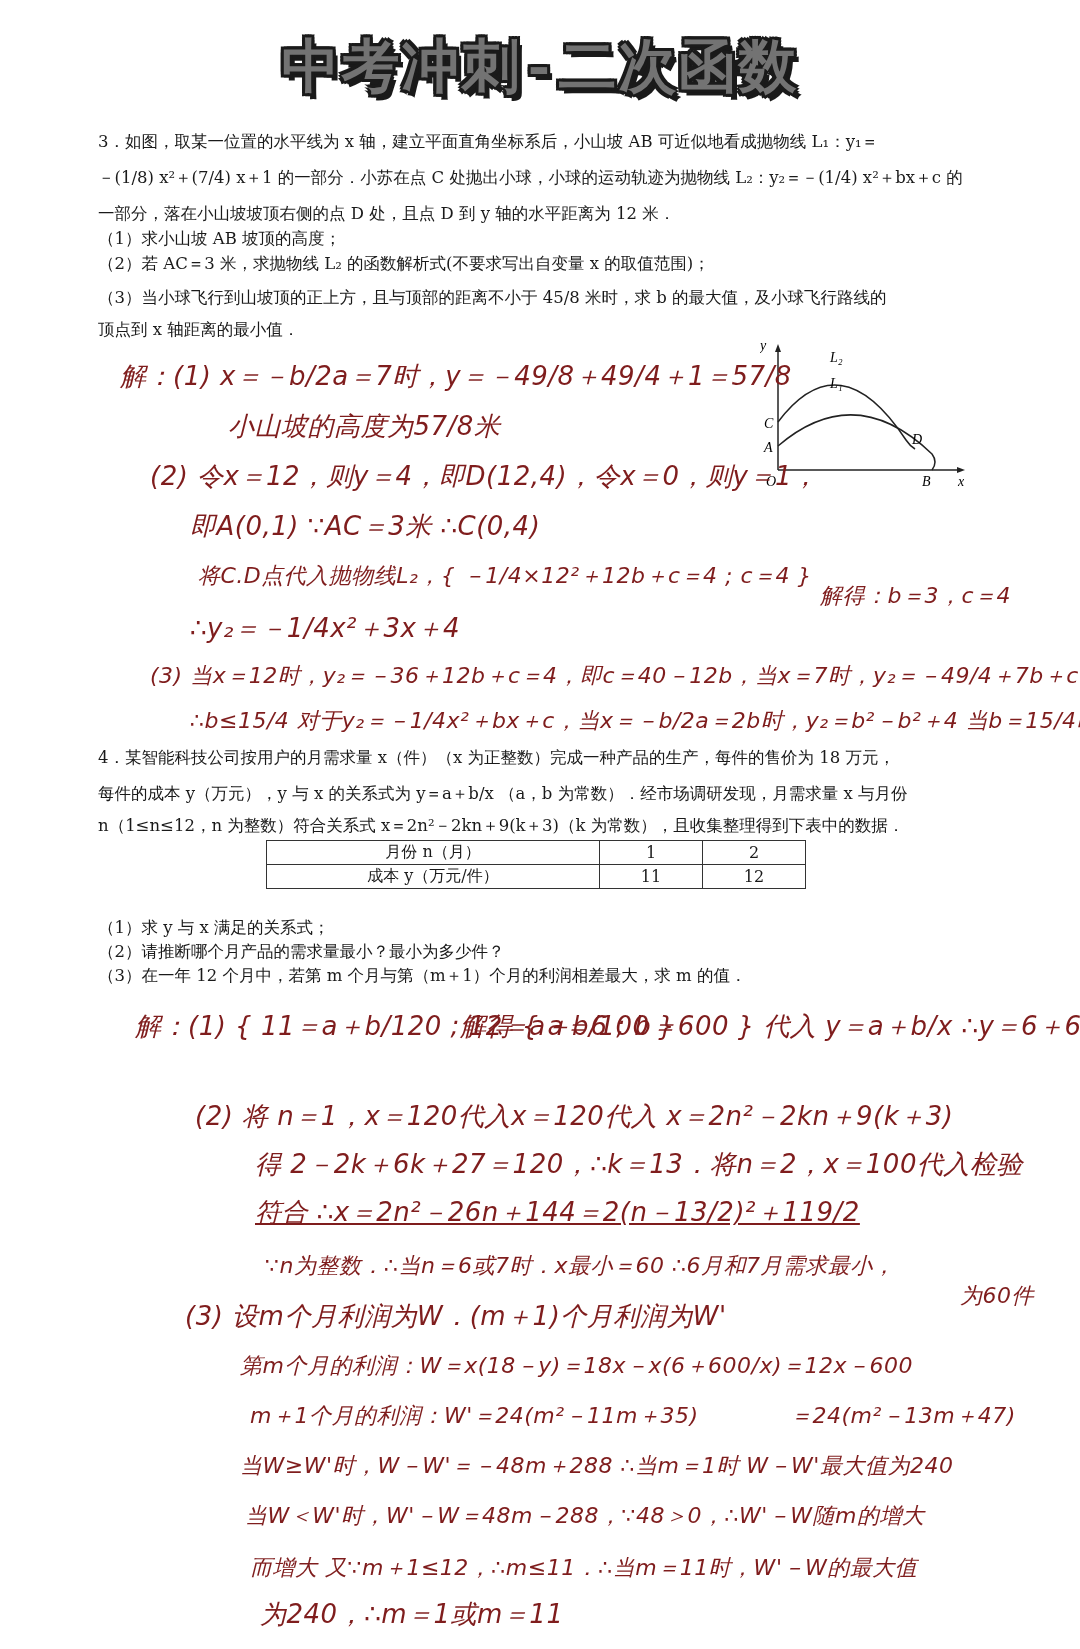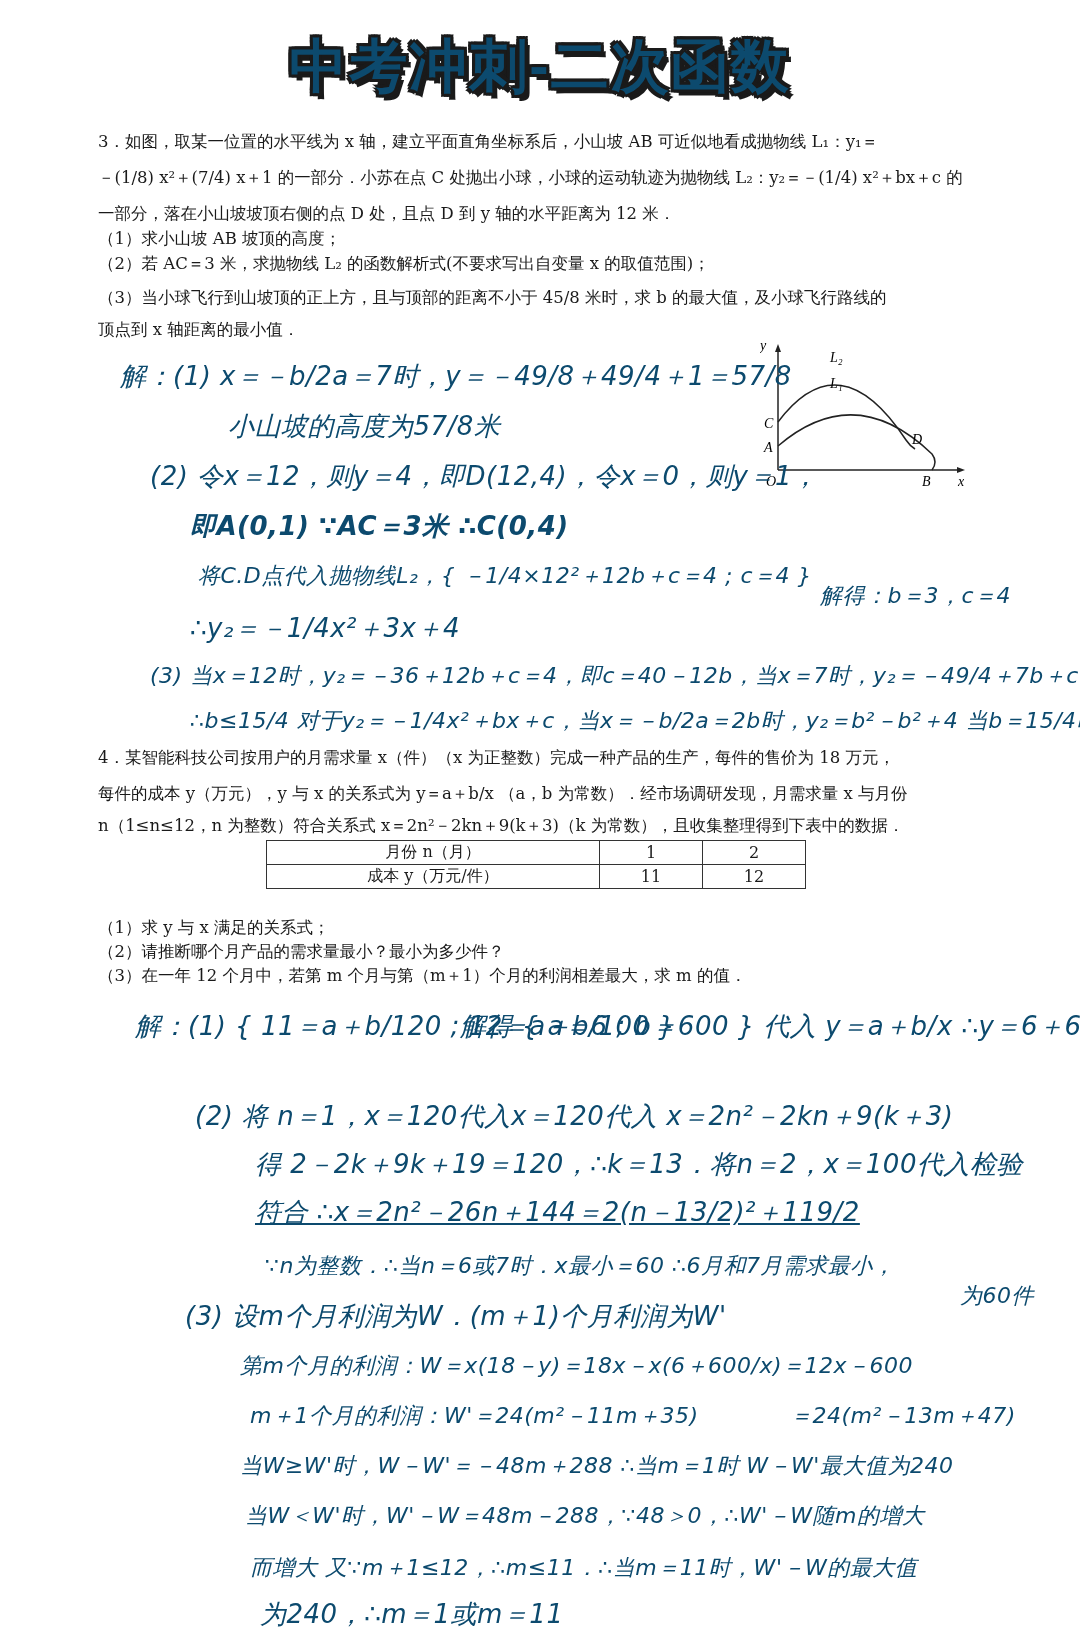--- a/index.html
+++ b/index.html
@@ -1,25 +1,25 @@
 <!DOCTYPE html>
 <html><head>
 <meta charset="utf-8">
 <style>
   html, body { margin: 0; padding: 0; background: #ffffff; }
   body { width: 1080px; height: 1649px; position: relative; overflow: hidden;
          font-family: "DejaVu Serif", "Liberation Serif", serif; color: #1a1a1a; }
   .title-bar { position: absolute; top: 28px; left: 0; width: 1080px; text-align: center; }
-  .title { display: inline-block; font-family: Liberation Sans, sans-serif;
-           font-weight: bold; font-size: 58px; letter-spacing: 2px; color: #0c4a6e;
+  .title { display: inline-block; font-family: Liberation Mono, monospace;
+           font-weight: bold; font-size: 58px; letter-spacing: 2px; color: #737373;
            text-shadow: -3px -3px 0 #1a1a1a, 3px -3px 0 #1a1a1a, -3px 3px 0 #1a1a1a, 3px 3px 0 #1a1a1a,
                         0 -3px 0 #1a1a1a, 0 3px 0 #1a1a1a, -3px 0 0 #1a1a1a, 3px 0 0 #1a1a1a, 5px 6px 0 #1a1a1a; }
   .print { position: absolute; font-size: 16.5px; line-height: 20px; white-space: nowrap; }
   .hand { position: absolute; font-family: "DejaVu Sans", "Liberation Sans", sans-serif;
-          color: #0c4a6e; font-size: 26px; line-height: 32px; white-space: nowrap;
+          color: #7f1d1d; font-size: 26px; line-height: 32px; white-space: nowrap;
           font-style: italic; letter-spacing: 0.5px; }
   .hand.small { font-size: 22px; }
   table.data { position: absolute; left: 266px; top: 840px; border-collapse: collapse;
                font-size: 16px; padding-left: 17px; }
   table.data td { border: 1.5px solid #333; height: 23px; padding: 0 6px; text-align: center; }
   table.data td.h { width: 320px; }
   table.data td.v { width: 90px; }
   .graph { position: absolute; left: 760px; top: 340px; }
 </style>
 </head>
@@ -51,21 +51,21 @@
   <text x="4" y="88" font-size="14" font-style="italic" font-family="Liberation Serif, serif">C</text>
   <text x="152" y="104" font-size="14" font-style="italic" font-family="Liberation Serif, serif">D</text>
   <text x="162" y="146" font-size="14" font-style="italic" font-family="Liberation Serif, serif">B</text>
   <text x="70" y="48" font-size="14" font-style="italic" font-family="Liberation Serif, serif">L₁</text>
   <text x="70" y="22" font-size="14" font-style="italic" font-family="Liberation Serif, serif">L₂</text>
 </svg>
 
 <div class="hand" style="left:120px;top:360px;">解：(1) x＝－b/2a＝7时，y＝－49/8＋49/4＋1＝57/8</div>
 <div class="hand" style="left:228px;top:410px;">小山坡的高度为57/8米</div>
 <div class="hand" style="left:150px;top:460px;">(2) 令x＝12，则y＝4，即D(12,4)，令x＝0，则y＝1，</div>
-<div class="hand" style="left:190px;top:510px;font-weight:bold;">即A(0,1) ∵AC＝3米 ∴C(0,4)</div>
+<div class="hand" style="left:190px;top:510px;">即A(0,1) ∵AC＝3米 ∴C(0,4)</div>
 <div class="hand small" style="left:198px;top:560px;">将C.D点代入抛物线L₂，{ －1/4×12²＋12b＋c＝4 ; c＝4 }</div>
 <div class="hand small" style="left:820px;top:580px;">解得：b＝3，c＝4</div>
 <div class="hand" style="left:190px;top:612px;">∴y₂＝－1/4x²＋3x＋4</div>
 <div class="hand small" style="left:150px;top:660px;">(3) 当x＝12时，y₂＝－36＋12b＋c＝4，即c＝40－12b，当x＝7时，y₂＝－49/4＋7b＋c≥15/8</div>
 <div class="hand small" style="left:190px;top:705px;">∴b≤15/4  对于y₂＝－1/4x²＋bx＋c，当x＝－b/2a＝2b时，y₂＝b²－b²＋4 当b＝15/4时，y最小＝145/16</div>
 
 <div class="print" style="left:98px;top:748px;">4．某智能科技公司按用户的月需求量 x（件）（x 为正整数）完成一种产品的生产，每件的售价为 18 万元，</div>
 <div class="print" style="left:98px;top:784px;">每件的成本 y（万元），y 与 x 的关系式为 y＝a＋b/x （a，b 为常数）．经市场调研发现，月需求量 x 与月份</div>
 <div class="print" style="left:98px;top:816px;">n（1≤n≤12，n 为整数）符合关系式 x＝2n²－2kn＋9(k＋3)（k 为常数），且收集整理得到下表中的数据．</div>
 
@@ -84,21 +84,21 @@
 </tbody>
   </table>
 
 <div class="print" style="left:98px;top:918px;">（1）求 y 与 x 满足的关系式；</div>
 <div class="print" style="left:98px;top:942px;">（2）请推断哪个月产品的需求量最小？最小为多少件？</div>
 <div class="print" style="left:98px;top:966px;">（3）在一年 12 个月中，若第 m 个月与第（m＋1）个月的利润相差最大，求 m 的值．</div>
 
 <div class="hand" style="left:135px;top:1010px;">解：(1) { 11＝a＋b/120 ; 12＝a＋b/100 }</div>
 <div class="hand" style="left:460px;top:1010px;">解得 { a＝6 ; b＝600 } 代入 y＝a＋b/x ∴y＝6＋600/x</div>
 <div class="hand" style="left:195px;top:1100px;">(2) 将 n＝1，x＝120代入x＝120代入 x＝2n²－2kn＋9(k＋3)</div>
-<div class="hand" style="left:255px;top:1148px;">得 2－2k＋9k＋19＝120，∴k＝13．将n＝2，x＝100代入检验</div>
+<div class="hand" style="left:255px;top:1148px;">得 2－2k＋6k＋27＝120，∴k＝13．将n＝2，x＝100代入检验</div>
 <div class="hand" style="left:255px;top:1196px;text-decoration:underline;">符合 ∴x＝2n²－26n＋144＝2(n－13/2)²＋119/2</div>
 <div class="hand small" style="left:265px;top:1250px;">∵n为整数．∴当n＝6或7时．x最小＝60  ∴6月和7月需求最小，</div>
 <div class="hand small" style="left:960px;top:1280px;">为60件</div>
 <div class="hand" style="left:185px;top:1300px;">(3) 设m个月利润为W．(m＋1)个月利润为W'</div>
 <div class="hand small" style="left:240px;top:1350px;">第m个月的利润：W＝x(18－y)＝18x－x(6＋600/x)＝12x－600</div>
 <div class="hand small" style="left:250px;top:1400px;">m＋1个月的利润：W'＝24(m²－11m＋35)</div>
 <div class="hand small" style="left:790px;top:1400px;">＝24(m²－13m＋47)</div>
 <div class="hand small" style="left:240px;top:1450px;">当W≥W'时，W－W'＝－48m＋288  ∴当m＝1时 W－W'最大值为240</div>
 <div class="hand small" style="left:245px;top:1500px;">当W＜W'时，W'－W＝48m－288，∵48＞0，∴W'－W随m的增大</div>
 <div class="hand small" style="left:250px;top:1552px;">而增大 又∵m＋1≤12，∴m≤11．∴当m＝11时，W'－W的最大值</div>

